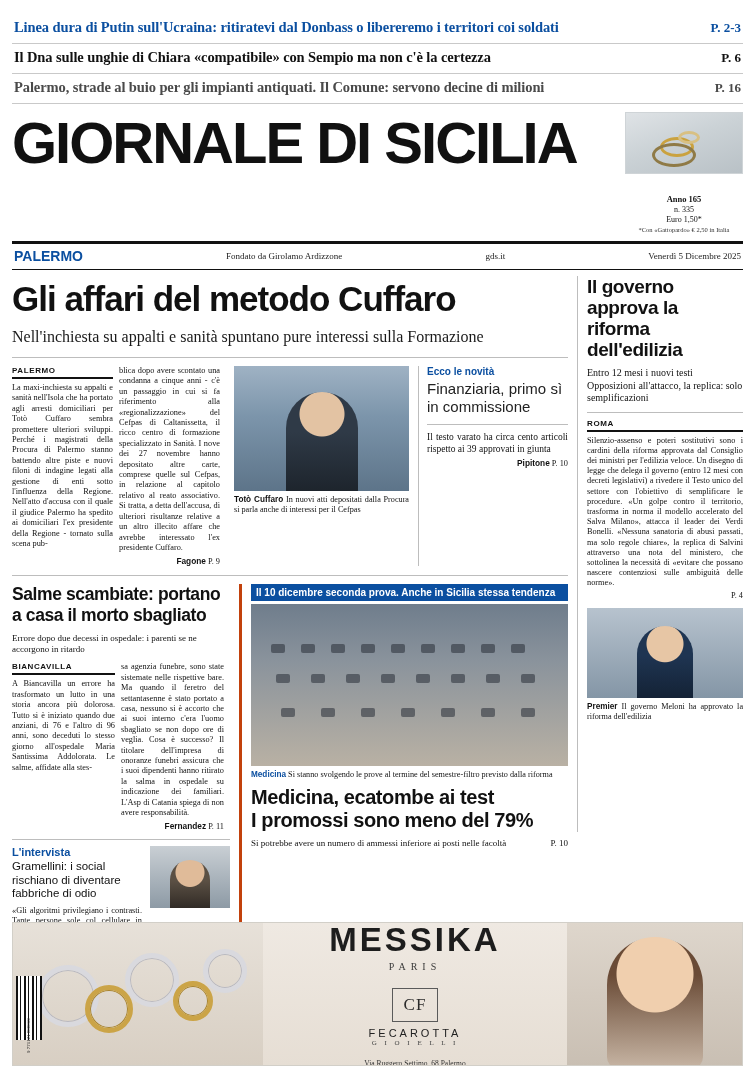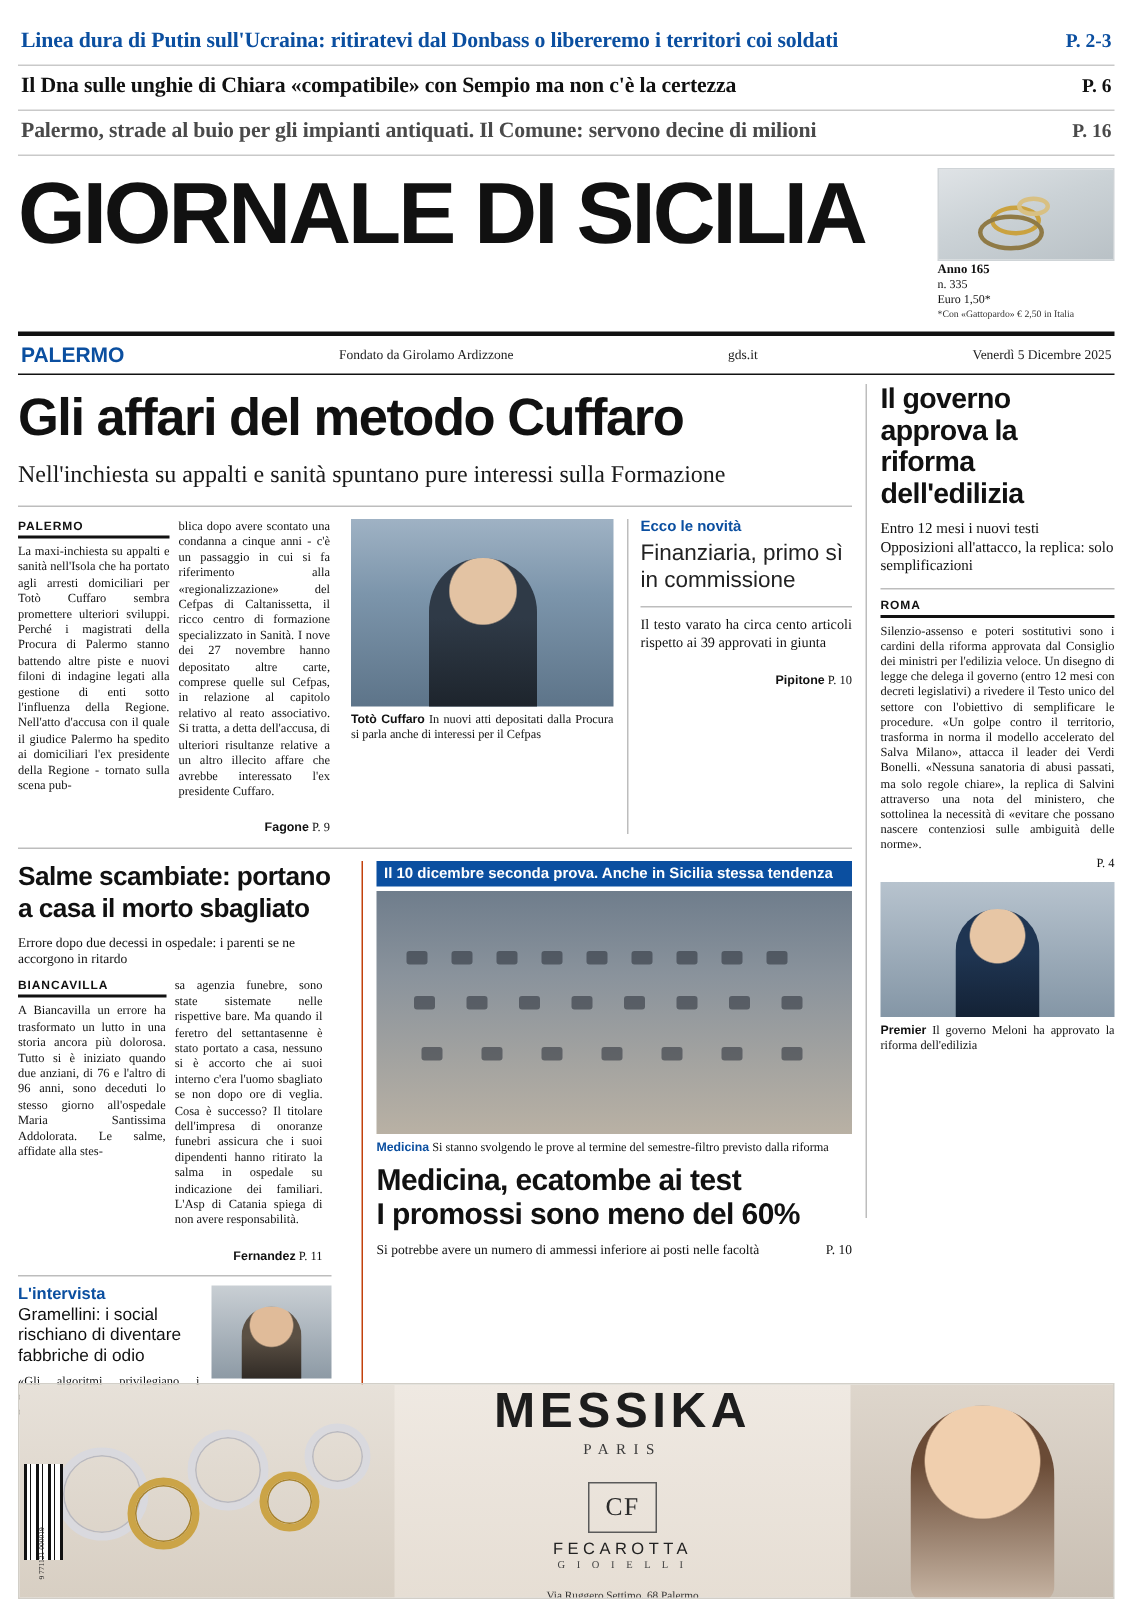--- a/index.html
+++ b/index.html
@@ -44,21 +44,21 @@
     background:linear-gradient(160deg,#dfe3e6 0%,#cbd2d6 45%,#b9c1c6 100%);
     position:relative; overflow:hidden;
     border:1px solid #cfd4d7;
   }
   .logo-box .ring {
     position:absolute; border:3px solid #b98a2a; border-radius:50%;
   }
   .logo-box .r1 { width:34px;height:20px; left:34px; top:24px; border-color:#caa23f;}
   .logo-box .r2 { width:44px;height:24px; left:26px; top:30px; border-color:#8f7a46;}
   .logo-box .r3 { width:22px;height:13px; left:52px; top:18px; border-color:#d8c083;}
-  .info-lines { text-align:left; font-size:8px; line-height:10px; margin-top:0; color:#111; }
+  .info-lines { text-align:center; font-size:8px; line-height:10px; margin-top:20px; color:#111; }
   .info-lines b { font-size:8.5px; }
   .info-star { font-size:6.5px; color:#333; }
 
   
   .edition-bar {
     display:flex; align-items:center; justify-content:space-between;
     border-top:3px solid #111; border-bottom:1px solid #111;
     margin-top:6px; padding:4px 2px 5px 2px;
   }
   .edition-name {
@@ -88,21 +88,21 @@
   .lead-row { display:flex; margin-top:8px; }
   .lead-text { width:222px; padding-right:8px; display:flex; }
   .lead-col { width:50%; padding-right:6px; }
   .kicker {
     font-family:"Liberation Sans", sans-serif;
     font-size:8px; font-weight:bold; letter-spacing:0.6px;
     border-bottom:2px solid #111; padding-bottom:2px; margin-bottom:4px;
     display:block;
   }
   .body-txt { font-size:8.3px; line-height:10.4px; text-align:justify; }
-  .byline { font-size:8.3px; text-align:right; margin-top:13px; }
+  .byline { font-size:8.3px; text-align:right; margin-top:3px; }
   .byline b { font-family:"Liberation Sans", sans-serif; }
 
   .lead-photo { width:175px; }
   .photo {
     width:100%; height:125px;
     background:linear-gradient(180deg,#9fb2c4 0%,#7c95ab 40%,#5d7489 100%);
     position:relative; overflow:hidden;
   }
   .photo.portrait::after{
     content:""; position:absolute; left:50%; top:26px; width:72px; height:100px;
@@ -123,21 +123,21 @@
   }
   .box-title {
     font-family:"Liberation Sans", sans-serif;
     font-size:15px; line-height:18px; color:#222;
   }
   .box-sep { border-top:1px solid #bdbdbd; margin:8px 0 6px 0; }
   .box-body { font-size:9.5px; line-height:12px; text-align:justify; }
 
   
   .second-row { display:flex; margin-top:9px; border-top:1px solid #bdbdbd; padding-top:8px; }
-  .second-left { width:230px; padding-right:20px; border-right:1px solid #c2410c;}
+  .second-left { width:230px; padding-right:9px; border-right:3px solid #c2410c;}
   .second-right { width:327px; padding-left:9px; }
 
   .h2 {
     font-family:"Liberation Sans", sans-serif;
     font-weight:bold; font-size:17.5px; line-height:21px; letter-spacing:-0.4px;
   }
   .h2-sub { font-size:9px; line-height:11px; margin-top:7px; }
   .two-col { display:flex; margin-top:7px; }
   .two-col .c { width:50%; padding-right:6px; }
 
@@ -409,21 +409,21 @@
             <span class="seat" style="left:190px;top:104px"></span>
               <span class="seat" style="left:230px;top:104px"></span>
             <span class="seat" style="left:270px;top:104px"></span>
           </div>
           <div class="cap-strip">
             <b>Medicina</b>
             <span>Si stanno svolgendo le prove al termine del semestre-filtro previsto dalla riforma</span>
           </div>
           <div class="h3">
             <div>Medicina, ecatombe ai test</div>
-            <div>I promossi sono meno del 60%</div>
+            <div>I promossi sono meno del 79%</div>
           </div>
           <div class="h3-sub">
             <span>Si potrebbe avere un numero di ammessi inferiore ai posti nelle facoltà</span>
             <span>P. 10</span>
           </div>
         </div>
       </div>
     </div>
 
     <div class="right-col">

